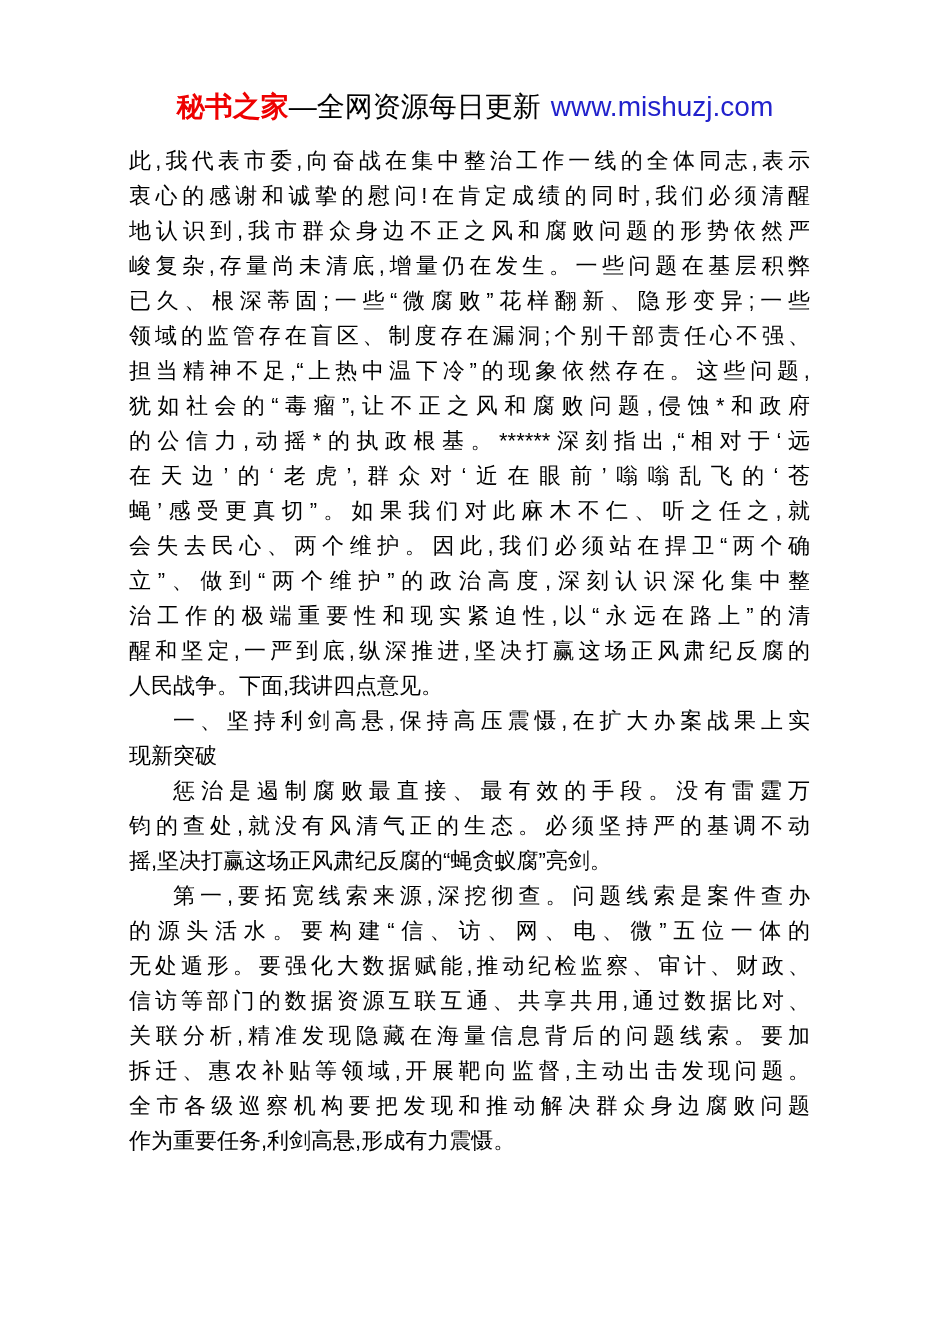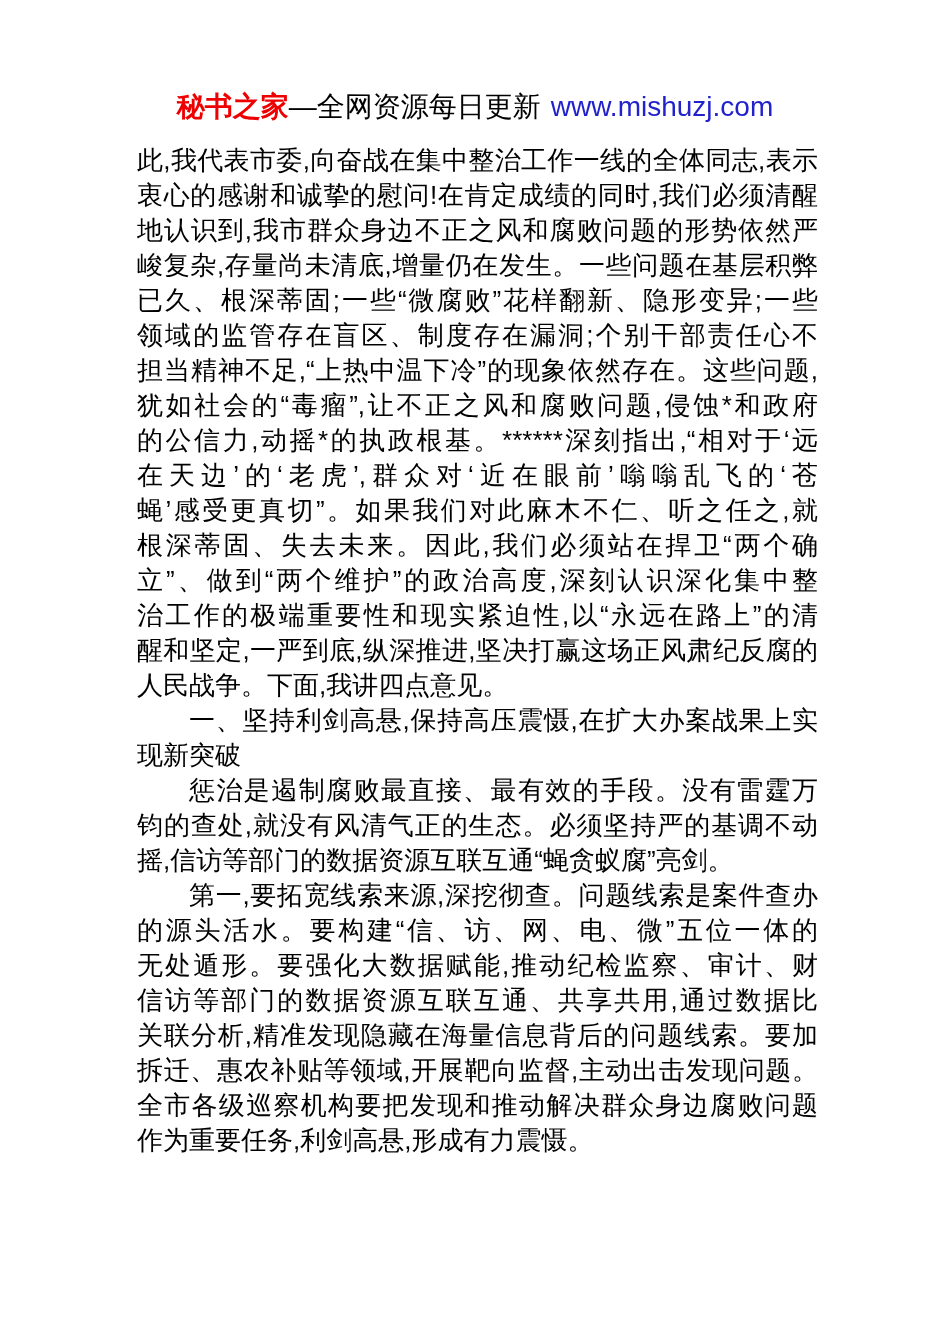--- a/index.html
+++ b/index.html
@@ -20,22 +20,22 @@
     text-align: center;
     font-size: 28px; line-height: 34px;
     white-space: nowrap;
     color: #000000;
   }
   .site-name { font-weight: 700; }
   .tagline { font-weight: 400; }
   .url { margin-left: 10px; }
   .body-text {
     position: absolute;
-    top: 143px; left: 137px; width: 681px;
-    font-size: 26px; line-height: 35px;
+    top: 143px; left: 129px; width: 681px;
+    font-size: 22px; line-height: 35px;
     color: #000000;
   }
   .line {
     height: 35px;
     overflow: hidden;
     text-align: justify;
     text-align-last: left;
     word-break: break-all;
   }
   .line.fill { text-align-last: justify; }
@@ -53,30 +53,30 @@
       <div class="line fill">衷心的感谢和诚挚的慰问!在肯定成绩的同时,我们必须清醒</div>
       <div class="line fill">地认识到,我市群众身边不正之风和腐败问题的形势依然严</div>
       <div class="line fill">峻复杂,存量尚未清底,增量仍在发生。一些问题在基层积弊</div>
       <div class="line fill">已久、根深蒂固;一些“微腐败”花样翻新、隐形变异;一些</div>
       <div class="line fill">领域的监管存在盲区、制度存在漏洞;个别干部责任心不强、</div>
       <div class="line fill">担当精神不足,“上热中温下冷”的现象依然存在。这些问题,</div>
       <div class="line fill">犹如社会的“毒瘤”,让不正之风和腐败问题,侵蚀*和政府</div>
       <div class="line fill">的公信力,动摇*的执政根基。******深刻指出,“相对于‘远</div>
       <div class="line fill">在天边’的‘老虎’,群众对‘近在眼前’嗡嗡乱飞的‘苍</div>
       <div class="line fill">蝇’感受更真切”。如果我们对此麻木不仁、听之任之,就</div>
-      <div class="line fill">根深蒂固、失去未来。因此,我们必须站在捍卫“两个确</div>
+      <div class="line fill">会失去民心、两个维护。因此,我们必须站在捍卫“两个确</div>
       <div class="line fill">立”、做到“两个维护”的政治高度,深刻认识深化集中整</div>
       <div class="line fill">治工作的极端重要性和现实紧迫性,以“永远在路上”的清</div>
       <div class="line fill">醒和坚定,一严到底,纵深推进,坚决打赢这场正风肃纪反腐的</div>
       <div class="line">人民战争。下面,我讲四点意见。</div>
       <div class="line indent fill">一、坚持利剑高悬,保持高压震慑,在扩大办案战果上实</div>
       <div class="line">现新突破</div>
       <div class="line indent fill">惩治是遏制腐败最直接、最有效的手段。没有雷霆万</div>
       <div class="line fill">钧的查处,就没有风清气正的生态。必须坚持严的基调不动</div>
-      <div class="line">摇,信访等部门的数据资源互联互通“蝇贪蚁腐”亮剑。</div>
+      <div class="line">摇,坚决打赢这场正风肃纪反腐的“蝇贪蚁腐”亮剑。</div>
       <div class="line indent fill">第一,要拓宽线索来源,深挖彻查。问题线索是案件查办</div>
       <div class="line fill">的源头活水。要构建“信、访、网、电、微”五位一体的</div>
       <div class="line fill">无处遁形。要强化大数据赋能,推动纪检监察、审计、财政、</div>
       <div class="line fill">信访等部门的数据资源互联互通、共享共用,通过数据比对、</div>
       <div class="line fill">关联分析,精准发现隐藏在海量信息背后的问题线索。要加</div>
       <div class="line fill">拆迁、惠农补贴等领域,开展靶向监督,主动出击发现问题。</div>
       <div class="line fill">全市各级巡察机构要把发现和推动解决群众身边腐败问题</div>
       <div class="line">作为重要任务,利剑高悬,形成有力震慑。</div>
     </div>
 </div>

